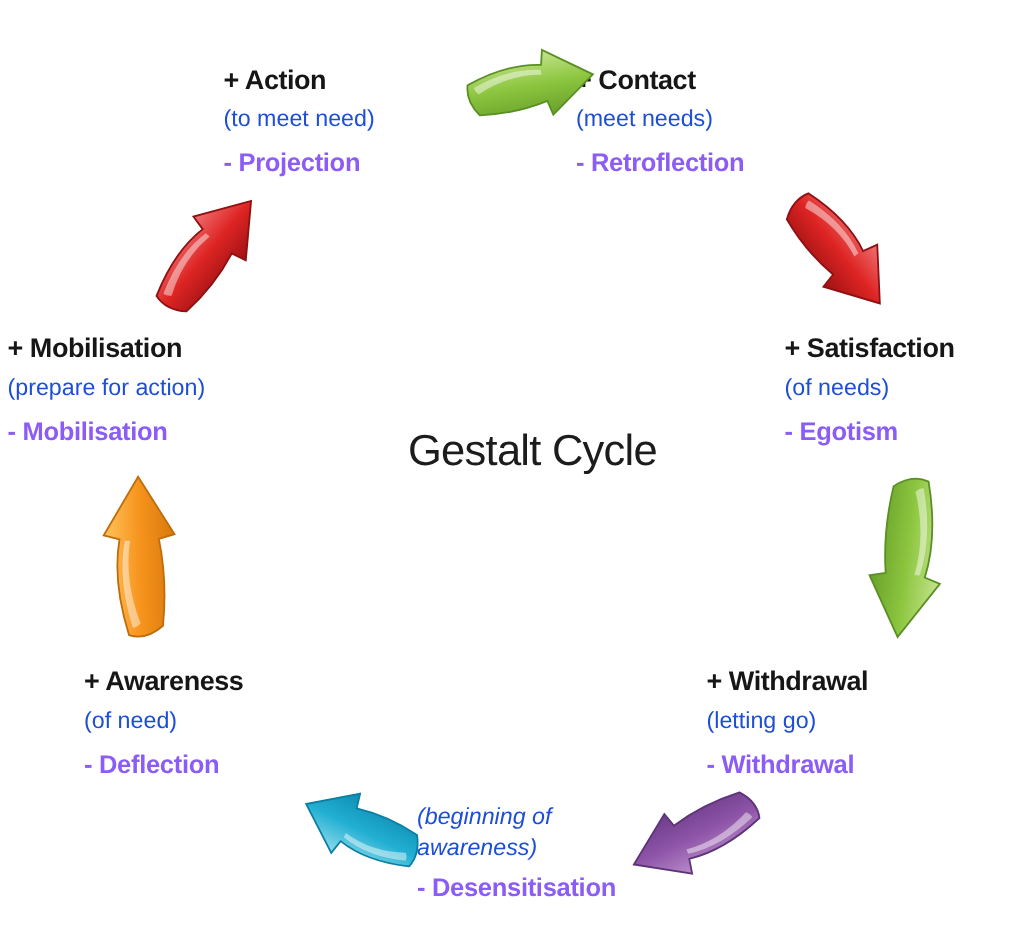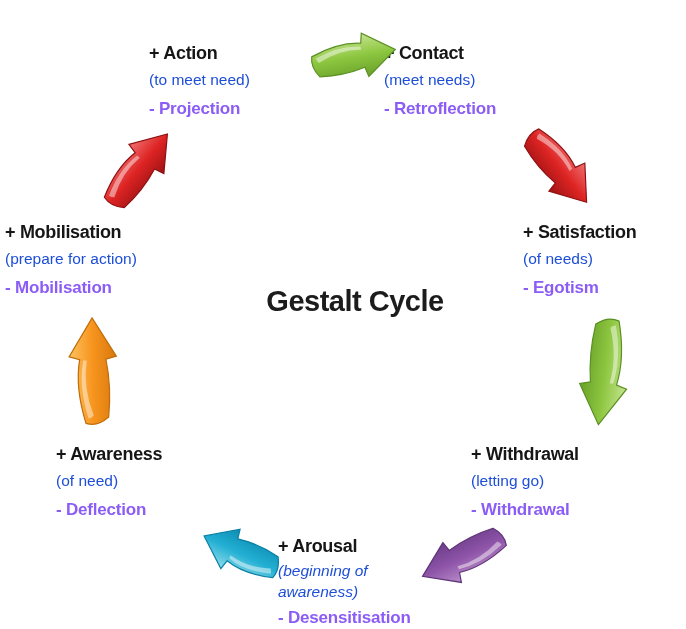--- a/index.html
+++ b/index.html
@@ -8,21 +8,21 @@
     font-family:"Liberation Sans","DejaVu Sans",sans-serif;
   }
   .stage{position:absolute;transform:translateX(-50%);text-align:left;width:176px;}
   .s-label{font-size:18px;font-weight:bold;color:#161616;line-height:26px;letter-spacing:-0.3px;white-space:nowrap;}
   .s-desc{font-size:15.5px;color:#1d4ed8;line-height:28px;}
   .s-neg{font-size:17px;font-weight:bold;color:#8b5cf6;line-height:30px;letter-spacing:-0.2px;white-space:nowrap;}
   .stage--arousal{width:150px;}
   .stage--arousal .s-desc{line-height:21px;padding-top:1px;font-style:italic;}
   .stage--arousal .s-neg{line-height:24px;margin-top:4px;}
   .title{position:absolute;left:355px;top:281px;transform:translateX(-50%);
-    text-align:center;font-size:29px;font-weight:bold;color:#1c1c1c;line-height:40px;letter-spacing:-0.5px;white-space:nowrap;}
+    text-align:center;font-size:29px;font-weight:normal;color:#1c1c1c;line-height:40px;letter-spacing:-0.5px;white-space:nowrap;}
   svg.arrow{position:absolute;overflow:visible;}
   .arrow-body{stroke-width:1.2;}
   .arrow-gloss{fill:rgba(255,255,255,0.45);}
 </style>
 </head>
 <body>
 
 <div id="canvas">
 
   <svg width="0" height="0" style="position:absolute" aria-hidden="true">
@@ -77,21 +77,20 @@
     <div class="s-neg">- Egotism</div>
   </div>
 
   <div class="stage" style="left:559px;top:441px">
     <div class="s-label">+ Withdrawal</div>
     <div class="s-desc">(letting go)</div>
     <div class="s-neg">- Withdrawal</div>
   </div>
 
   <div class="stage stage--arousal" style="left:353px;top:533px">
-    <div class="s-label">+ Arousal</div>
     <div class="s-desc">(beginning of awareness)</div>
     <div class="s-neg">- Desensitisation</div>
   </div>
 
   <div class="stage" style="left:144px;top:441px">
     <div class="s-label">+ Awareness</div>
     <div class="s-desc">(of need)</div>
     <div class="s-neg">- Deflection</div>
   </div>
 

